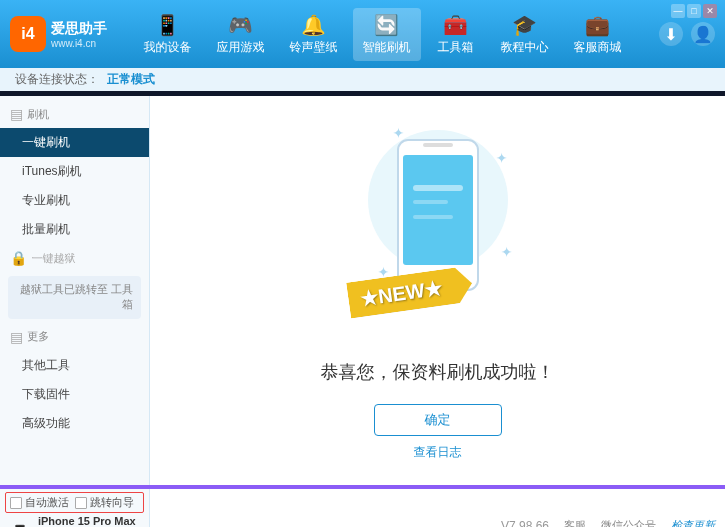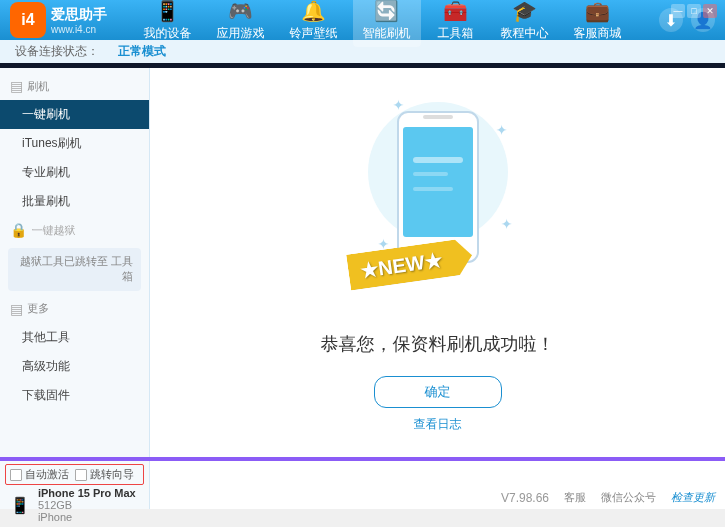--- a/index.html
+++ b/index.html
@@ -1,21 +1,21 @@
 <!DOCTYPE html>
 <html><head>
   <meta charset="utf-8">
   <style>
     * { margin: 0; padding: 0; box-sizing: border-box; }
     body { width: 725px; height: 527px; font-family: 'Microsoft YaHei', Arial, sans-serif; font-size: 12px; background: #f0f0f0; overflow: hidden; }
 
     
     .header {
       background: linear-gradient(180deg, #3ab3f5 0%, #1a8fd1 100%);
-      height: 40px;
+      height: 68px;
       display: flex;
       align-items: center;
       padding: 4px 10px;
     }
     .logo-area {
       display: flex;
       align-items: center;
       width: 120px;
       flex-shrink: 0;
     }
@@ -105,21 +105,21 @@
       background: #e8f4fc;
       height: 28px;
       display: flex;
       align-items: center;
       padding: 0 15px;
       border-bottom: 5px solid #0f172a;
       font-size: 12px;
       color: #555;
     }
     .status-label { color: #666; }
-    .status-value { color: #1a8fd1; font-weight: bold; margin-left: 19px; }
+    .status-value { color: #1a8fd1; font-weight: bold; margin-left: 8px; }
 
     
     .sidebar {
       width: 150px;
       background: #f5f9fc;
       border-right: 1px solid #d5e8f5;
       overflow-y: auto;
       flex-shrink: 0;
     }
     .sidebar-group-header {
@@ -207,21 +207,21 @@
     .success-text {
       font-size: 18px;
       color: #333;
       margin-bottom: 20px;
     }
     .confirm-btn {
       background: white;
       border: 1px solid #1a8fd1;
       color: #1a8fd1;
       padding: 6px 50px;
-      border-radius: 12px;
+      border-radius: 4px;
       cursor: pointer;
       font-size: 13px;
       margin-bottom: 8px;
     }
     .log-link {
       color: #1a8fd1;
       cursor: pointer;
       font-size: 12px;
       text-decoration: none;
     }
@@ -347,24 +347,24 @@
       </div>
 
       <div class="sidebar-group-header">
         <span class="icon">▤</span>
         <span>更多</span>
       </div>
       <div class="sidebar-item">
         <span>其他工具</span>
       </div>
       <div class="sidebar-item">
+        <span>下载固件</span>
+      </div>
+      <div class="sidebar-item">
         <span>高级功能</span>
-      </div>
-      <div class="sidebar-item">
-        <span>下载固件</span>
       </div>
     </div>
 
     <div class="content">
 
       <div class="phone-illustration">
 
         <div class="phone-circle-bg"></div>
 
         <div class="star-1">✦</div>

